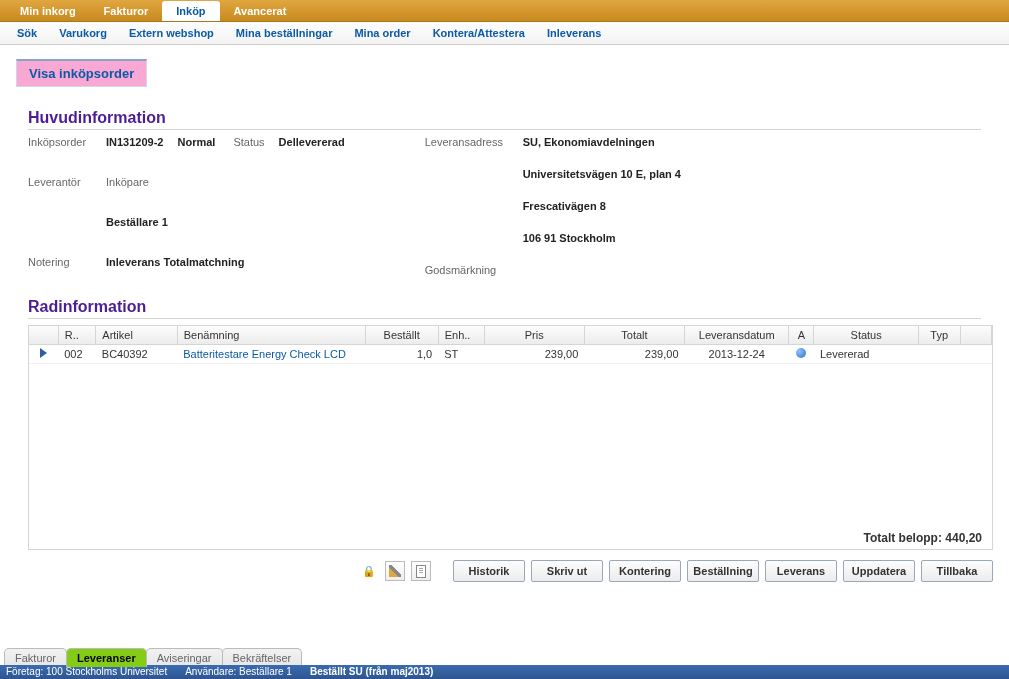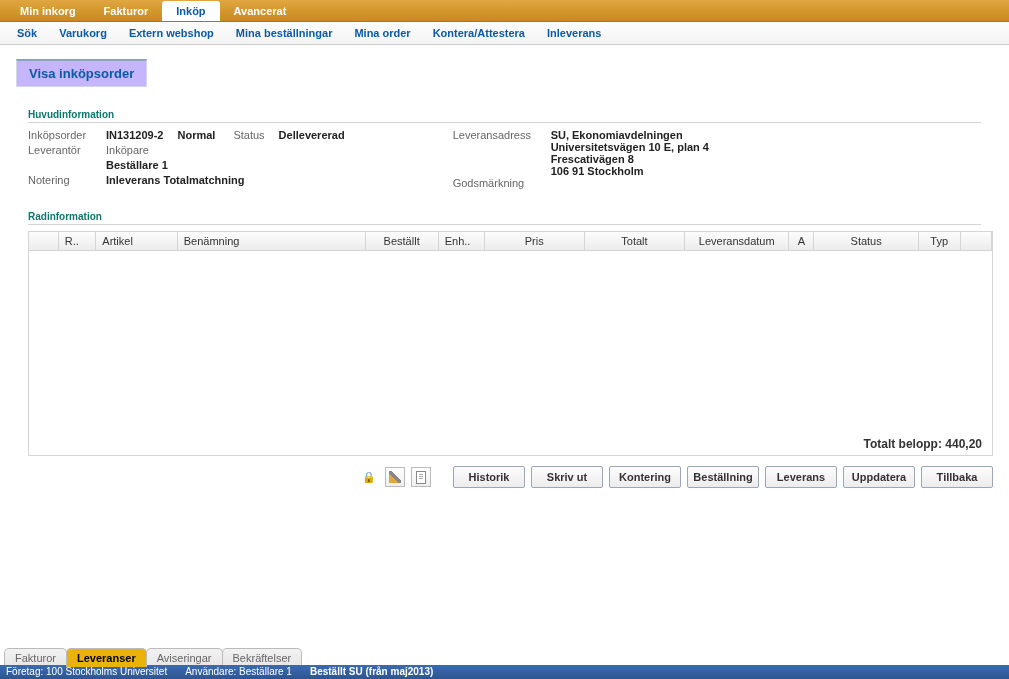--- a/index.html
+++ b/index.html
@@ -57,44 +57,44 @@
     padding: 14px 0 0 16px;
   }
   .page-title {
     display: inline-block;
     font-size: 13px;
     font-weight: bold;
     color: #0b5aa6;
     border: 1px solid #cfd8e6;
     border-top: 2px solid #8aa3c4;
     padding: 5px 12px 5px 12px;
-    background: #c4b5fd;
+    background: #f9a8d4;
   }
   .section-header {
     font-weight: bold;
-    font-size: 10px;
-    color: #0f766e;
+    font-size: 16px;
+    color: #4c1d95;
     border-bottom: 1px solid #d5d5d5;
     margin: 22px 28px 6px 28px;
     padding-bottom: 2px;
   }
   .info-grid {
     display: flex;
     margin: 6px 28px 0 28px;
   }
   .info-left, .info-right {
     display: grid;
-    row-gap: 0;
+    row-gap: 20px;
   }
   .info-left {
     grid-template-columns: 70px auto auto auto auto;
     column-gap: 8px;
   }
   .info-right {
-    margin-left: 108px;
+    margin-left: 80px;
     grid-template-columns: 90px auto;
     column-gap: 8px;
   }
   .lbl { color: #666; }
   .val { font-weight: bold; color: #222; }
   .val-normal { font-weight: bold; color: #222; padding-left: 6px;}
   .val-status { font-weight: bold; color: #222; padding-left: 6px;}
   .lbl-status { color:#666; padding-left:10px; }
 
   .table-wrap {
@@ -202,21 +202,21 @@
     background:linear-gradient(#f2f2f2,#e6e6e6);
     padding:3px 10px;
     font-size:11px;
     color:#666;
     cursor:pointer;
     margin-right:-1px;
     border-top-left-radius:5px;
     border-top-right-radius:5px;
   }
   .bottom-tab.active {
-    background:#eab308;
+    background:#84cc16;
     color:#000;
     font-weight:bold;
     position:relative;
     z-index:1;
   }
   .status-bar {
     position:absolute;
     left:0;bottom:0;right:0;
     height:14px;
     background:linear-gradient(#3a6bb0,#2e558f);
@@ -320,20 +320,35 @@
         <th style="text-align:center">Pris</th>
         <th style="text-align:center">Totalt</th>
         <th style="text-align:center">Leveransdatum</th>
         <th style="text-align:center">A</th>
         <th style="text-align:center">Status</th>
         <th style="text-align:center">Typ</th>
         <th></th>
       </tr>
     </thead>
     <tbody id="tbody">
+        <tr>
+          <td class="expand-cell"><span class="expand-icon"></span></td>
+          <td>002</td>
+          <td>BC40392</td>
+          <td class="link">Batteritestare Energy Check LCD</td>
+          <td class="num">1,0</td>
+          <td>ST</td>
+          <td class="num">239,00</td>
+          <td class="num">239,00</td>
+          <td style="text-align:center">2013-12-24</td>
+          <td style="text-align:center"><span class="dot-blue"></span></td>
+          <td>Levererad</td>
+          <td></td>
+          <td style="text-align:center"></td>
+        </tr>
       </tbody>
   </table>
   <div class="total-line">
     <span>Totalt belopp:</span>
     <span>440,20</span>
   </div>
 </div>
 
 <div class="button-bar">
   <div class="icon-btn noborder">🔒</div>

